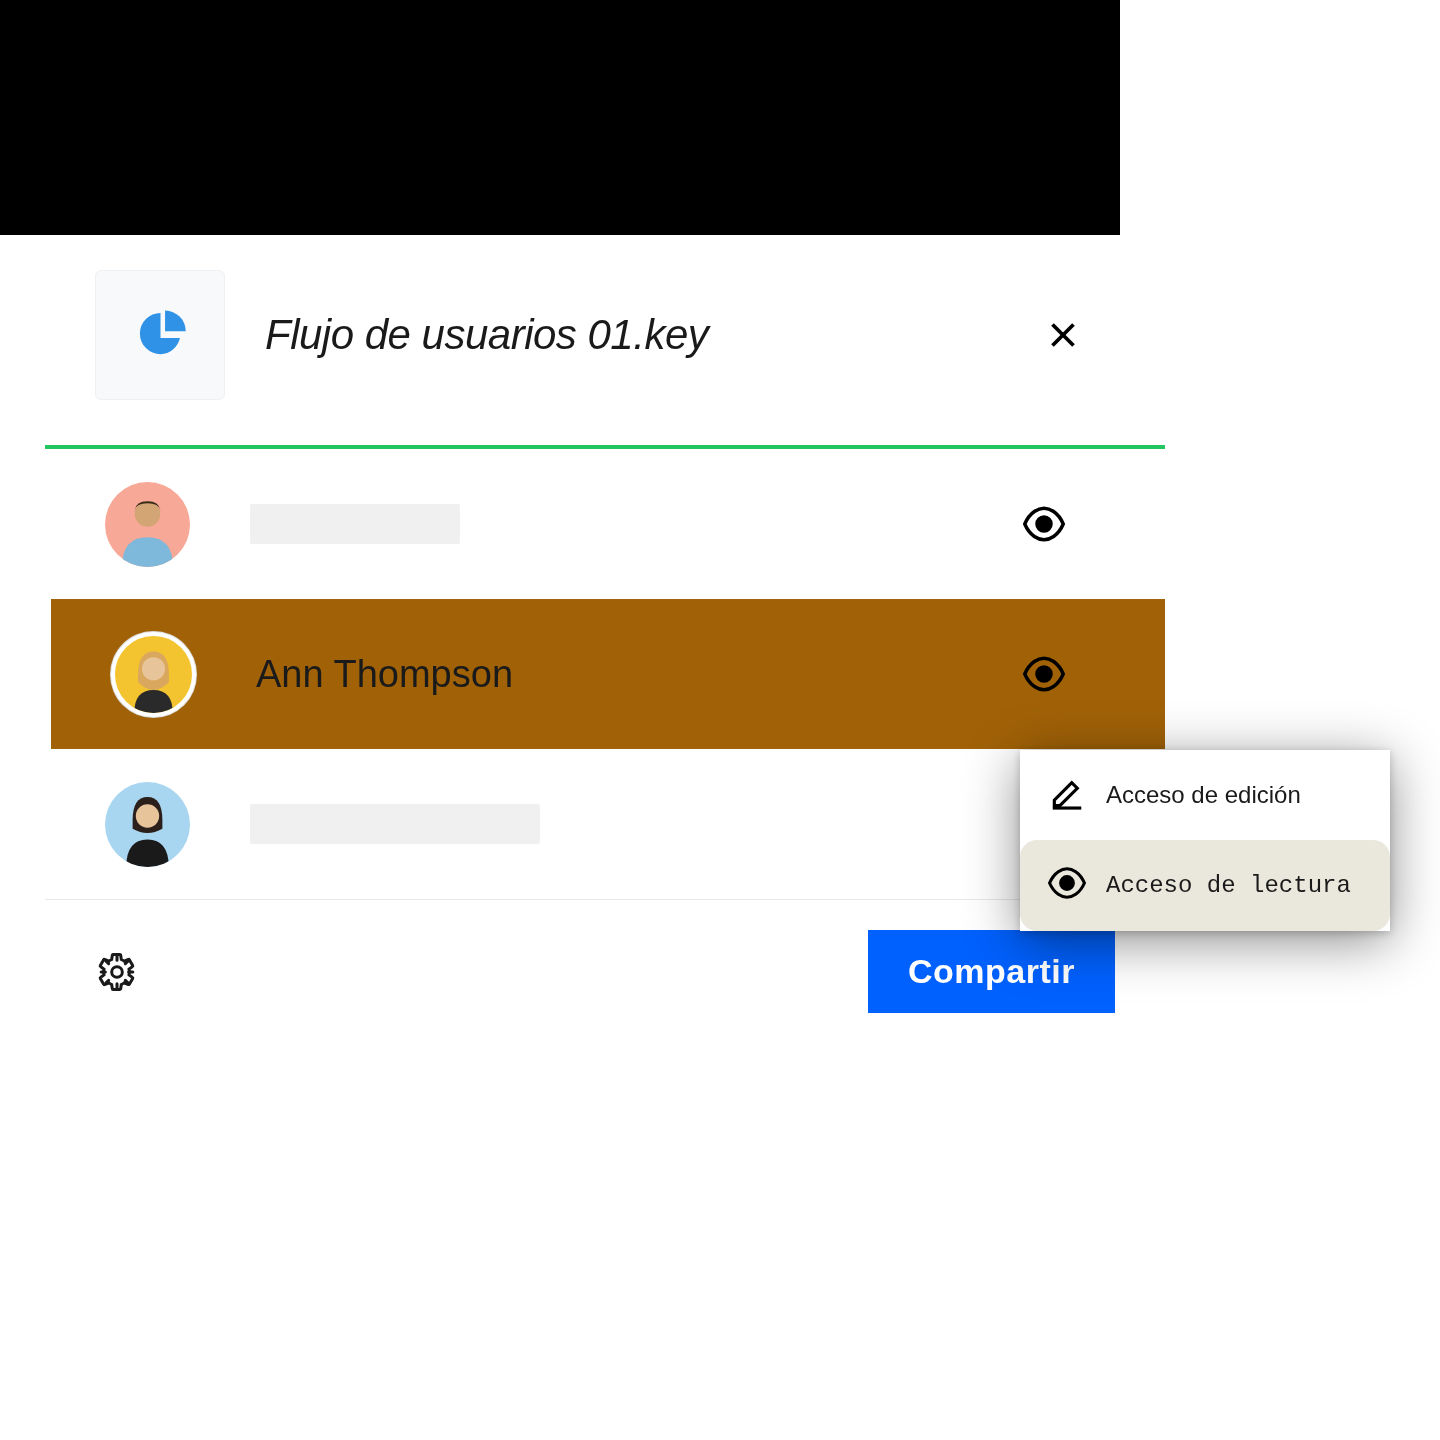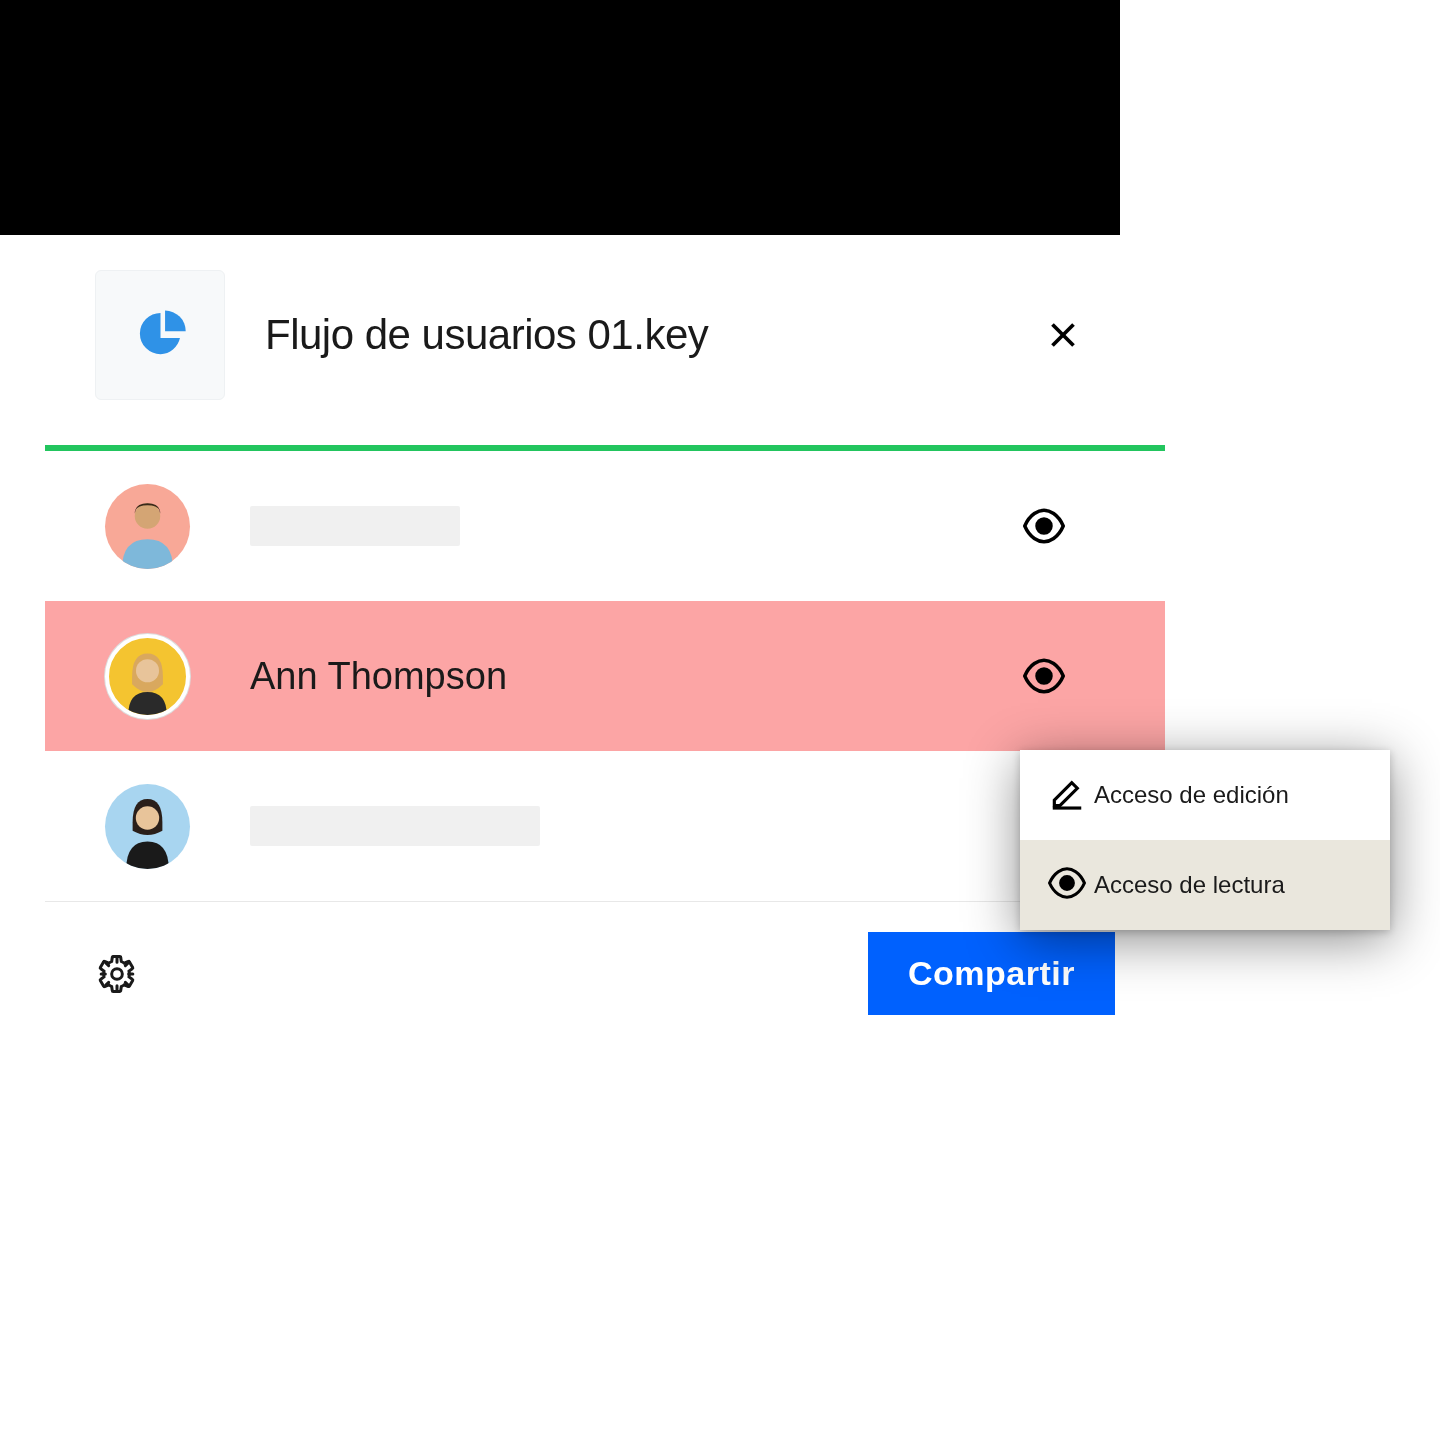--- a/index.html
+++ b/index.html
@@ -21,21 +21,22 @@
     position: absolute;
     top: 235px;
     left: 45px;
     width: 1120px;
     background: #fff;
   }
   .header {
     display: flex;
     align-items: center;
     padding: 35px 50px 45px 50px;
-    border-bottom: 6px solid #22c55e;
+    border-bottom: 4px solid #22c55e;
+    font-style: italic;
   }
   .file-icon-box {
     width: 130px;
     height: 130px;
     background: #f7f9fa;
     border: 1px solid #eef1f3;
     border-radius: 6px;
     display: flex;
     align-items: center;
     justify-content: center;
@@ -56,21 +57,21 @@
     margin-right: 30px;
   }
   .close-btn svg { width: 36px; height: 36px; stroke: #000; stroke-width: 2.5; }
 
   .user-row {
     display: flex;
     align-items: center;
     padding: 30px 60px;
     min-height: 150px;
   }
-  .user-row.highlighted { background: #fca5a5; }
+  .user-row.highlighted { background: #a16207; margin-left: 6px; }
   .avatar {
     width: 85px; height: 85px;
     border-radius: 50%;
     margin-right: 60px;
     display: flex; align-items: center; justify-content: center;
     overflow: hidden;
     position: relative;
   }
   .avatar-1 { background: #f8a897; }
   .avatar-2 { background: #f4c430; border: 4px solid #fff; box-shadow: 0 0 0 1px #ddd; }
@@ -123,23 +124,24 @@
     left: 1020px;
     width: 370px;
     background: #fff;
     box-shadow: 0 10px 50px rgba(0,0,0,0.45), 0 2px 8px rgba(0,0,0,0.2);
   }
   .dropdown-item {
     display: flex;
     align-items: center;
     padding: 24px 28px;
     cursor: pointer;
-    gap: 8px;
-  }
-  .dropdown-item.selected { background: #eae7dd; }
+    gap: 20px;
+    border-radius: 17px;
+  }
+  .dropdown-item.selected { background: #eae7dd; font-family: Liberation Mono, monospace; }
   .dropdown-item svg { width: 38px; height: 38px; flex-shrink: 0; }
   .dropdown-label { font-size: 24px; color: #1a1a1a; }
 
 </style>
 </head>
 <body>
 
 <div class="black-bar"></div>
 
 <div class="dialog">

